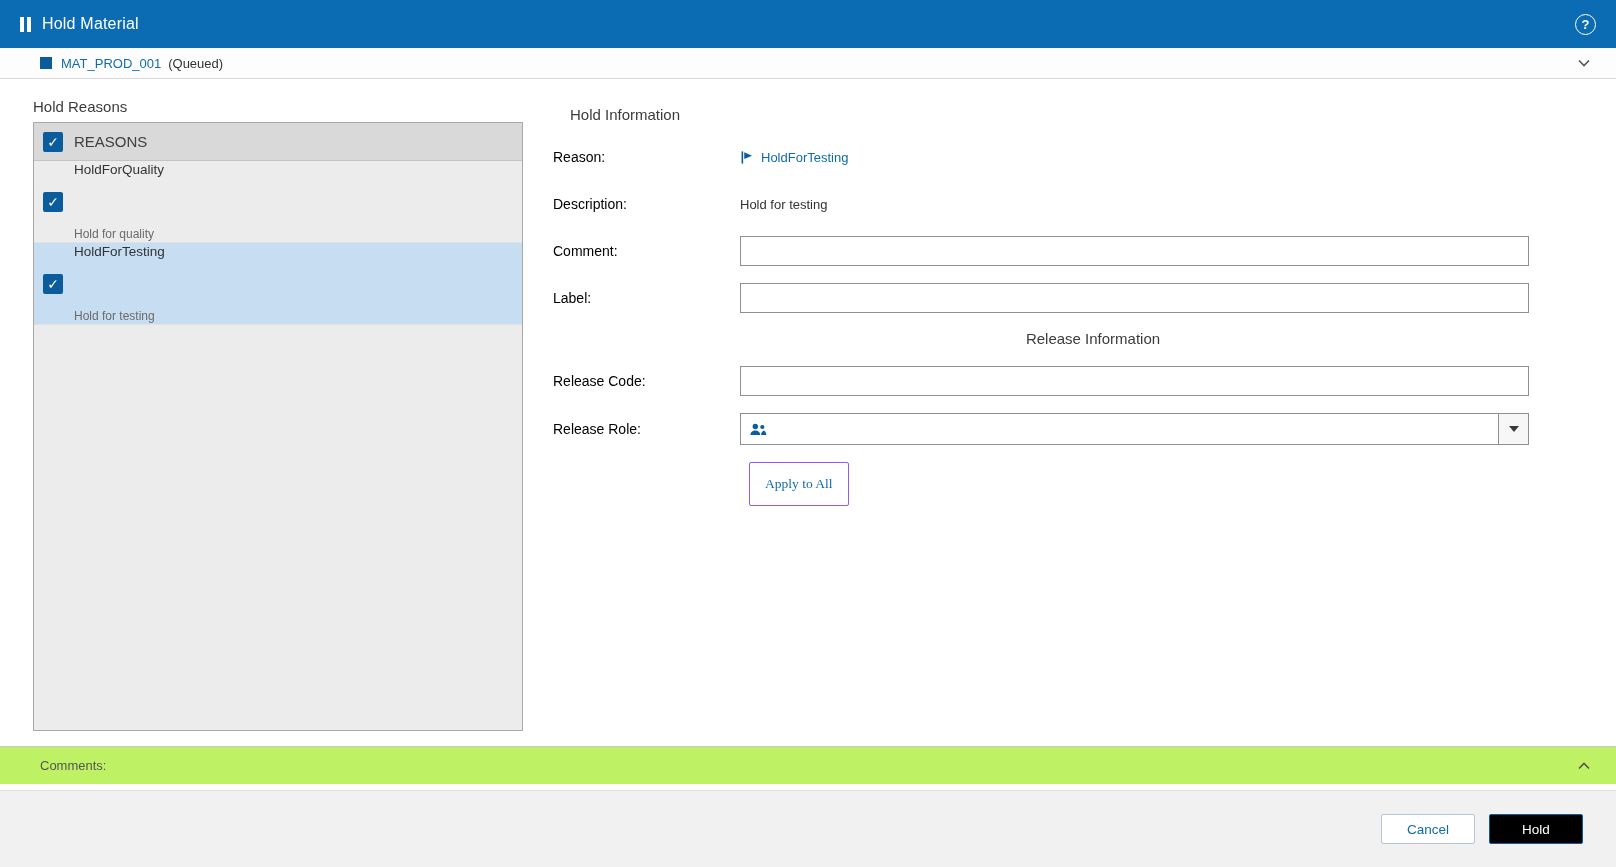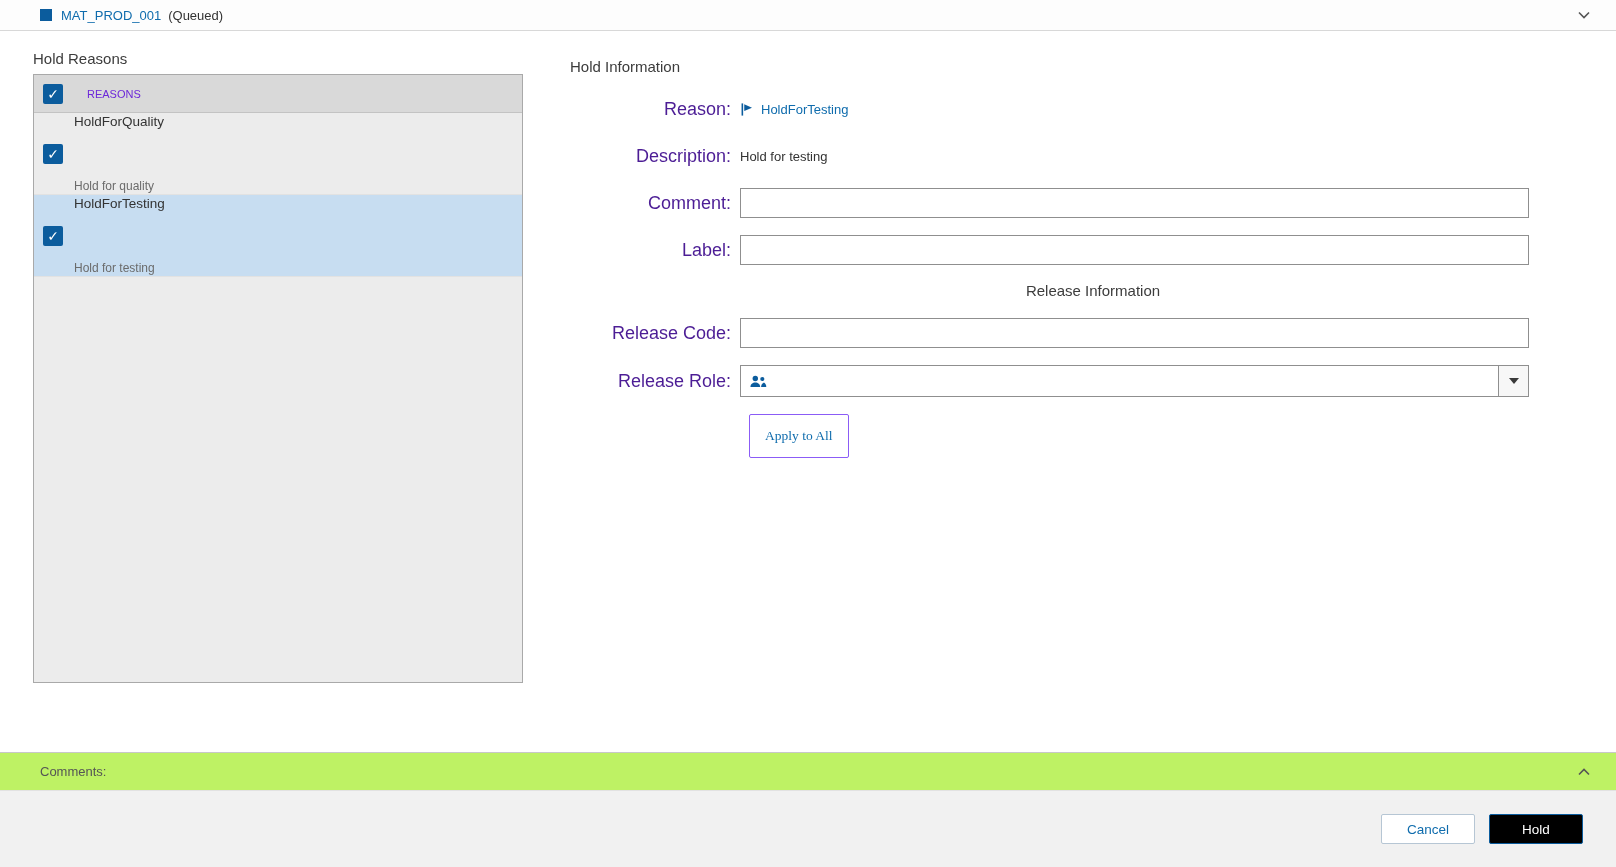--- a/index.html
+++ b/index.html
@@ -61,21 +61,21 @@
     overflow: hidden;
   }
   .list-header {
     flex: 0 0 38px;
     background: #d9d9d9;
     display: flex; align-items: center;
     padding: 0 9px;
     border-bottom: 1px solid #c3c3c3;
     cursor: pointer;
   }
-  .hdr-text { margin-left: 24px; font-size: 11px; color: #6d28d9; }
+  .hdr-text { margin-left: 11px; font-size: 15px; color: #404040; }
   .list-row {
     flex: 0 0 42px;
     display: flex; align-items: center;
     padding: 0 9px;
     border-bottom: 1px solid #e2e2e2;
     cursor: pointer;
   }
   .list-row.selected { background: #c7ddf1; }
   .checkbox {
     flex: 0 0 auto;
@@ -91,22 +91,22 @@
   .row-name { font-size: 13.5px; color: #333; }
   .row-desc { font-size: 12px; color: #6b6b6b; }
 
   
   .right-panel { flex: 1 1 auto; padding: 27px 0 0 15px; }
   .section-title { font-size: 15px; color: #3c3c3c; margin: 0 0 19px 17px; }
   .section-title.release { margin-top: 13px; text-align: center; }
   .form-row { display: flex; align-items: center; margin-bottom: 17px; min-height: 30px; }
   .form-label {
     flex: 0 0 187px;
-    text-align: right; padding-right: 9px;
-    font-size: 18px; color: #4c1d95;
+    text-align: left; padding-right: 9px;
+    font-size: 14px; color: #000000;
   }
   .form-value { font-size: 13px; color: #333; display: flex; align-items: center; }
   .reason-link { color: #0f6cad; text-decoration: none; cursor: pointer; margin-left: 6px; font-size: 13px; }
   .text-input {
     width: 789px; height: 30px;
     border: 1px solid #8f8f8f;
     background: #ffffff;
     padding: 0 8px;
     font-family: "Liberation Sans", sans-serif;
     font-size: 13px; color: #333;
@@ -157,36 +157,47 @@
   .comments-bar .bar-chevron { color: #555; }
 
   
   .footer {
     flex: 0 0 77px;
     background: #f1f1f1;
     border-top: 1px solid #e2e2e2;
     display: flex; align-items: center; justify-content: flex-end;
     gap: 14px;
     padding: 0 33px;
+    margin-top: 6px;
   }
   .btn {
     height: 30px; min-width: 94px;
     border-radius: 2px;
     font-family: "Liberation Sans", sans-serif;
     font-size: 13.5px;
     cursor: pointer;
   }
   .btn-cancel { background: #ffffff; border: 1px solid #b6c6d4; color: #0f6cad; }
   .btn-hold { background: #000000; border: 1px solid #0b5c9d; color: #ffffff; }
 </style>
 </head>
 <body>
 
 <div class="app">
 
+  <header class="topbar">
+    <span class="pause-icon">
+        <i></i>
+        <i></i>
+      </span>
+    <span class="topbar-title">Hold Material</span>
+    <span class="help-btn">
+      <span>?</span>
+    </span>
+  </header>
 
   <div class="context-bar">
     <span class="mat-square"></span>
     <a class="mat-link">MAT_PROD_001</a>
     <span class="mat-status">(Queued)</span>
     <span class="bar-chevron">
       <svg width="16" height="16" viewBox="0 0 16 16">
           <path d="M3 5.5l5 5 5-5" fill="none" stroke="#555555" stroke-width="1.6"></path>
         </svg>
     </span>

